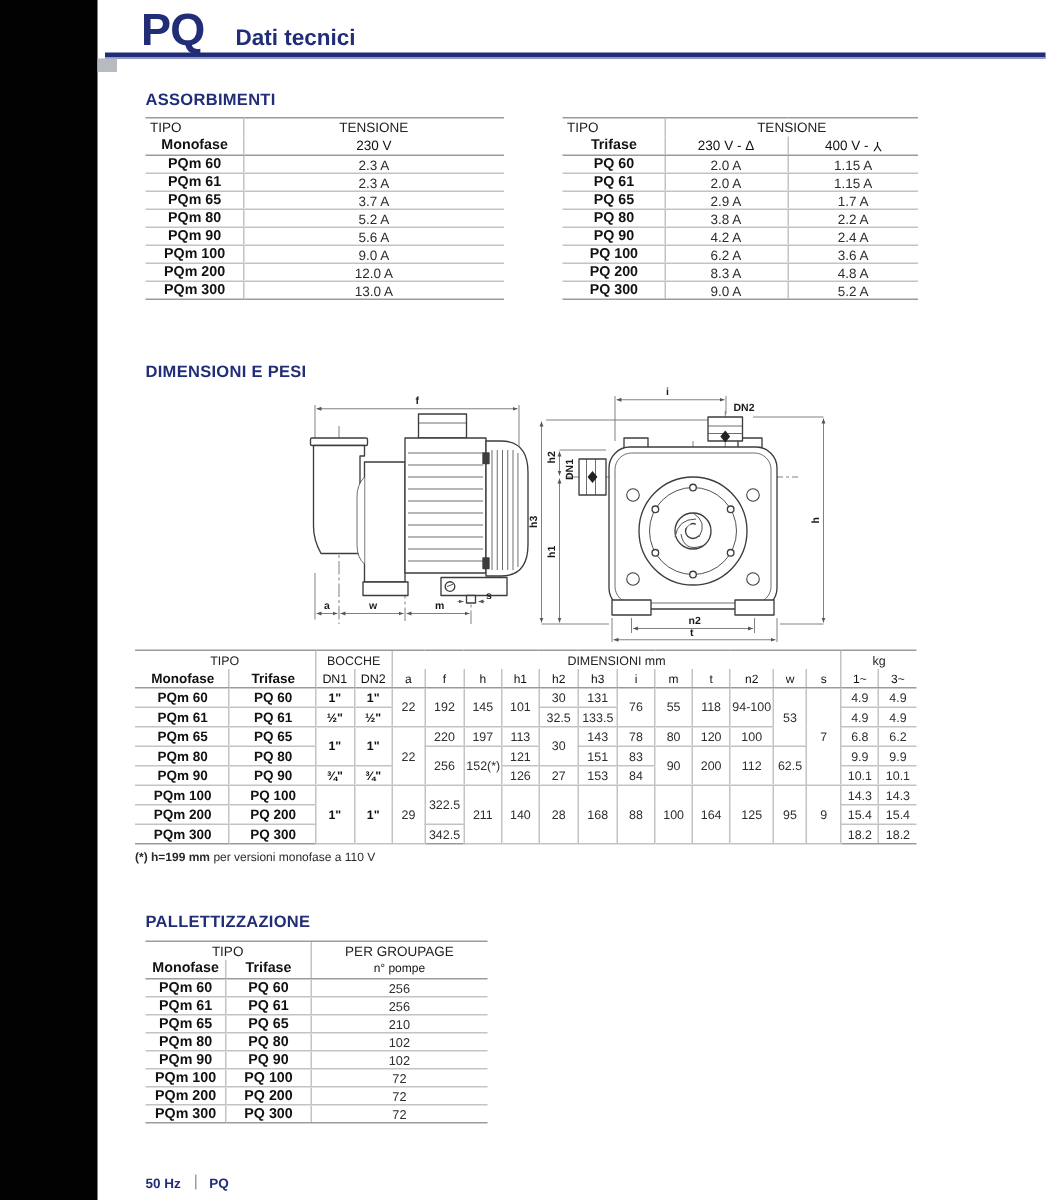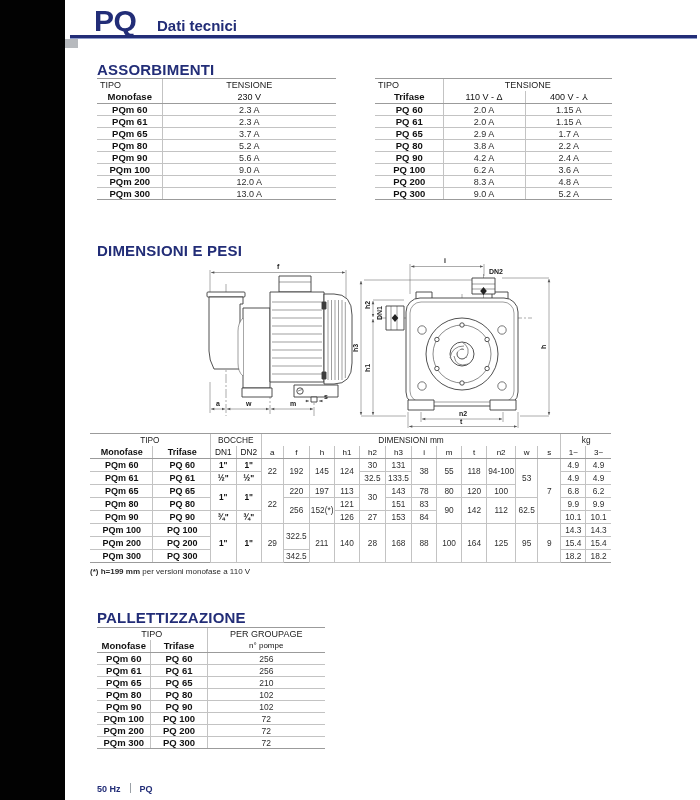--- a/index.html
+++ b/index.html
@@ -4,21 +4,21 @@
 <style>
   html,body{margin:0;padding:0;}
   body{width:700px;height:800px;position:relative;background:#fff;
        font-family:"Liberation Sans",sans-serif;color:#1c1c1c;overflow:hidden;}
   .abs{position:absolute;}
   .blackbar{left:0;top:0;width:65px;height:800px;background:#020202;}
   .rule{left:70px;top:35px;width:627px;height:3px;background:#222d77;border-bottom:1px solid #8e9cc9;}
   .corner-tab{left:65px;top:39px;width:13px;height:9px;background:#b7babe;}
   .pq-title{left:94px;top:4px;font-size:30px;font-weight:bold;color:#222d77;letter-spacing:-.5px;}
   .subtitle{left:157px;top:17px;font-size:15px;font-weight:bold;color:#222d77;}
-  .sec-title{font-size:15px;font-weight:bold;color:#222d77;letter-spacing:.2px;}
+  .sec-title{font-size:11px;font-weight:bold;color:#222d77;letter-spacing:.2px;}
   .footer{left:97px;top:783px;font-size:9px;font-weight:bold;color:#222d77;}
   .footer .sep{display:inline-block;width:1px;height:10px;background:#9aa0a6;margin:0 9px;vertical-align:-1px;}
   table{border-collapse:collapse;table-layout:fixed;}
   .dt th,.dt td{font-weight:normal;font-size:9px;line-height:10px;height:11px;padding:0 2px;
       text-align:center;border-bottom:1px solid #c3c3c3;white-space:nowrap;overflow:hidden;color:#2e2e2e;}
   .dt tr.hr1 th{border-top:1.5px solid #9b9b9b;border-bottom:0;height:12px;color:#222;}
   .dt tr.hr2 th{border-bottom:1.5px solid #9b9b9b;font-weight:normal;height:12px;color:#111;}
   .dt tr:last-child td{border-bottom:1.5px solid #9b9b9b;}
   .lbl{text-align:center;font-weight:bold !important;color:#111 !important;padding-left:3px !important;font-size:9.5px !important;}
   .vl{border-left:1px solid #c3c3c3;}
@@ -100,21 +100,21 @@
       <col style="width:82px">
       <col style="width:87px">
     </colgroup>
   <thead>
     <tr class="hr1">
       <th style="text-align:left;padding-left:3px">TIPO</th>
       <th class="vl" colspan="2">TENSIONE</th>
     </tr>
     <tr class="hr2">
       <th class="lbl">Trifase</th>
-      <th class="vl">110 V - Δ</th>
+      <th class="vl">230 V - Δ</th>
       <th class="vl"><span>400 V - </span><span class="rotY">Y</span></th>
     </tr>
   </thead>
   <tbody>
 
   <tr>
       <td class="lbl">PQ 60</td>
       <td class="vl">2.0 A</td>
       <td class="vl">1.15 A</td>
     </tr>
@@ -322,24 +322,24 @@
   </thead>
   <tbody>
     <tr>
       <td class="lbl">PQm 60</td>
       <td class="lbl vl">PQ 60</td>
       <td class="b vl">1"</td>
       <td class="b vl">1"</td>
       <td class="vl" rowspan="2">22</td>
       <td class="vl" rowspan="2">192</td>
       <td class="vl" rowspan="2">145</td>
-      <td class="vl" rowspan="2">124</td>
+      <td class="vl" rowspan="2">101</td>
       <td class="vl">30</td>
       <td class="vl">131</td>
-      <td class="vl" rowspan="2">38</td>
+      <td class="vl" rowspan="2">76</td>
       <td class="vl" rowspan="2">55</td>
       <td class="vl" rowspan="2">118</td>
       <td class="vl" rowspan="2">94-100</td>
       <td class="vl" rowspan="3">53</td>
       <td class="vl" rowspan="5">7</td>
       <td class="vl">4.9</td>
       <td class="vl">4.9</td>
     </tr>
     <tr>
       <td class="lbl">PQm 61</td>
@@ -371,21 +371,21 @@
     </tr>
     <tr>
       <td class="lbl">PQm 80</td>
       <td class="lbl vl">PQ 80</td>
       <td class="vl" rowspan="2">256</td>
       <td class="vl" rowspan="2">152(*)</td>
       <td class="vl">121</td>
       <td class="vl">151</td>
       <td class="vl">83</td>
       <td class="vl" rowspan="2">90</td>
-      <td class="vl" rowspan="2">142</td>
+      <td class="vl" rowspan="2">200</td>
       <td class="vl" rowspan="2">112</td>
       <td class="vl" rowspan="2">62.5</td>
       <td class="vl">9.9</td>
       <td class="vl">9.9</td>
     </tr>
     <tr>
       <td class="lbl">PQm 90</td>
       <td class="lbl vl">PQ 90</td>
       <td class="b vl">¾"</td>
       <td class="b vl">¾"</td>

